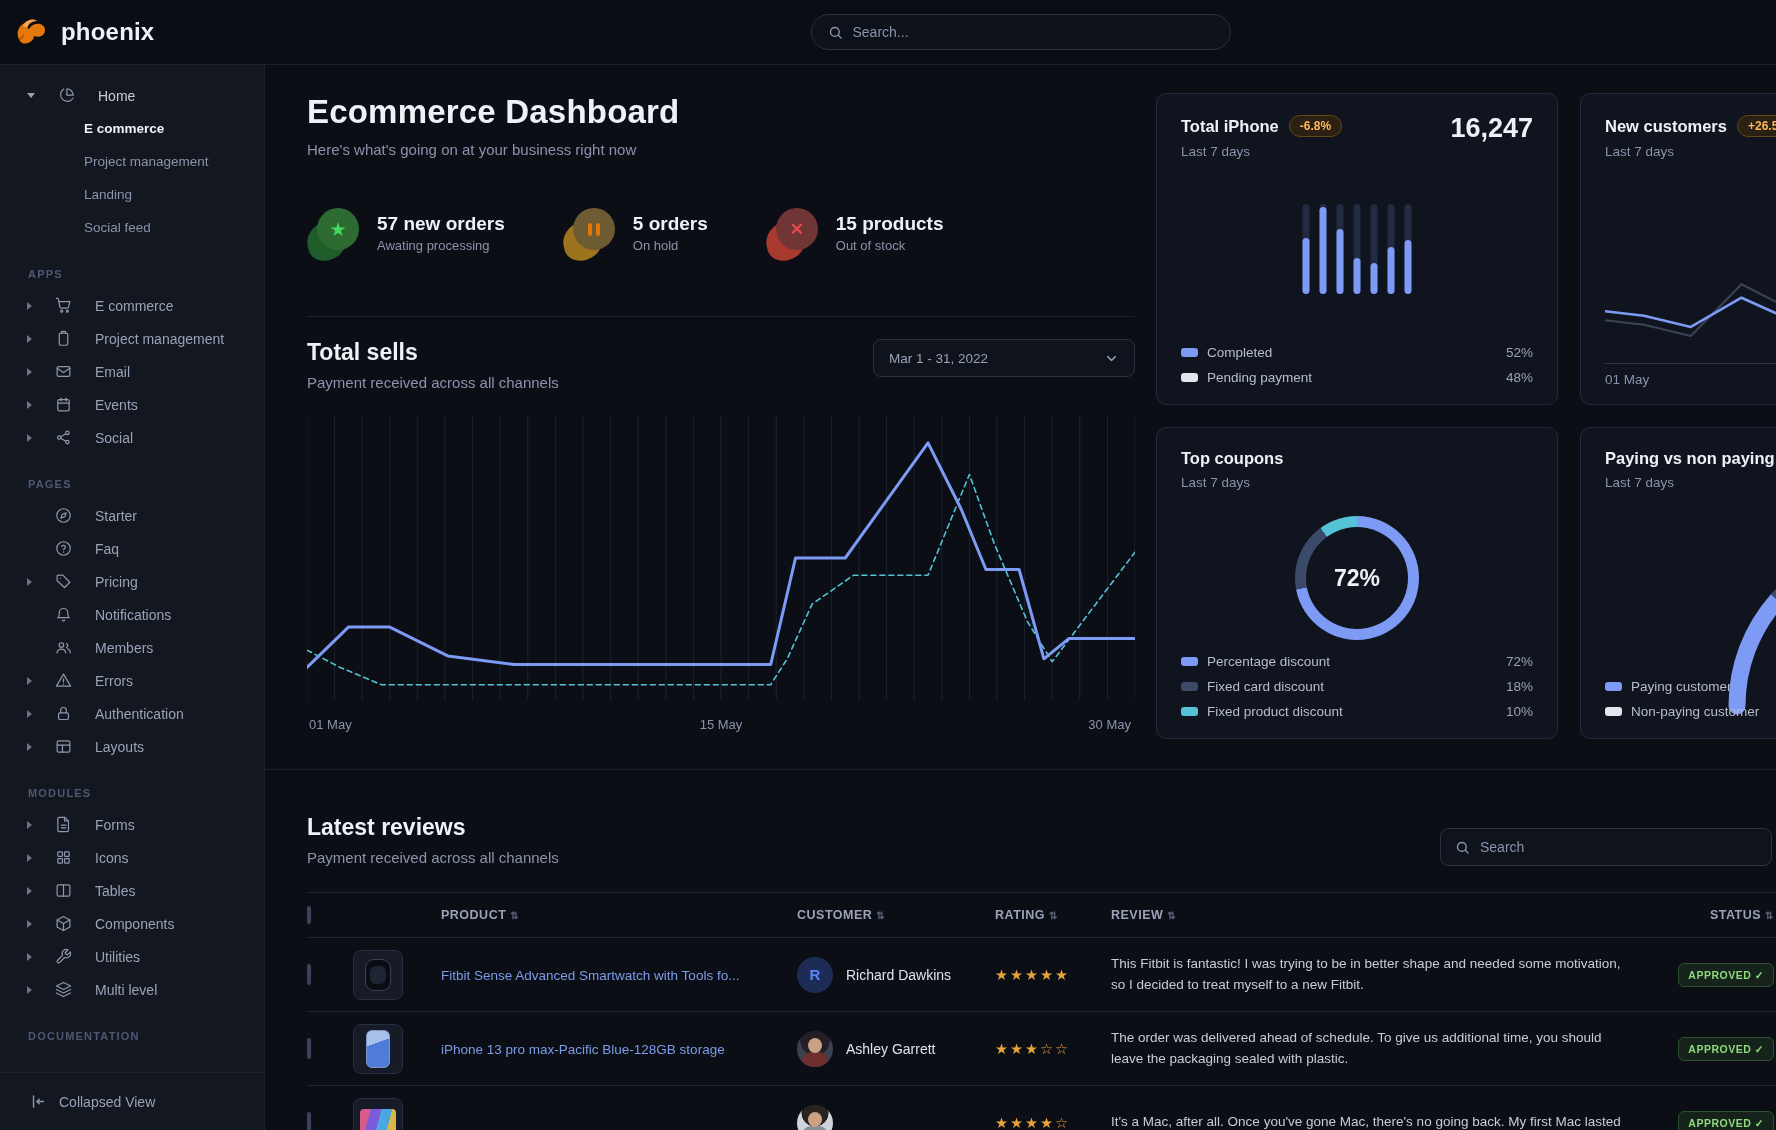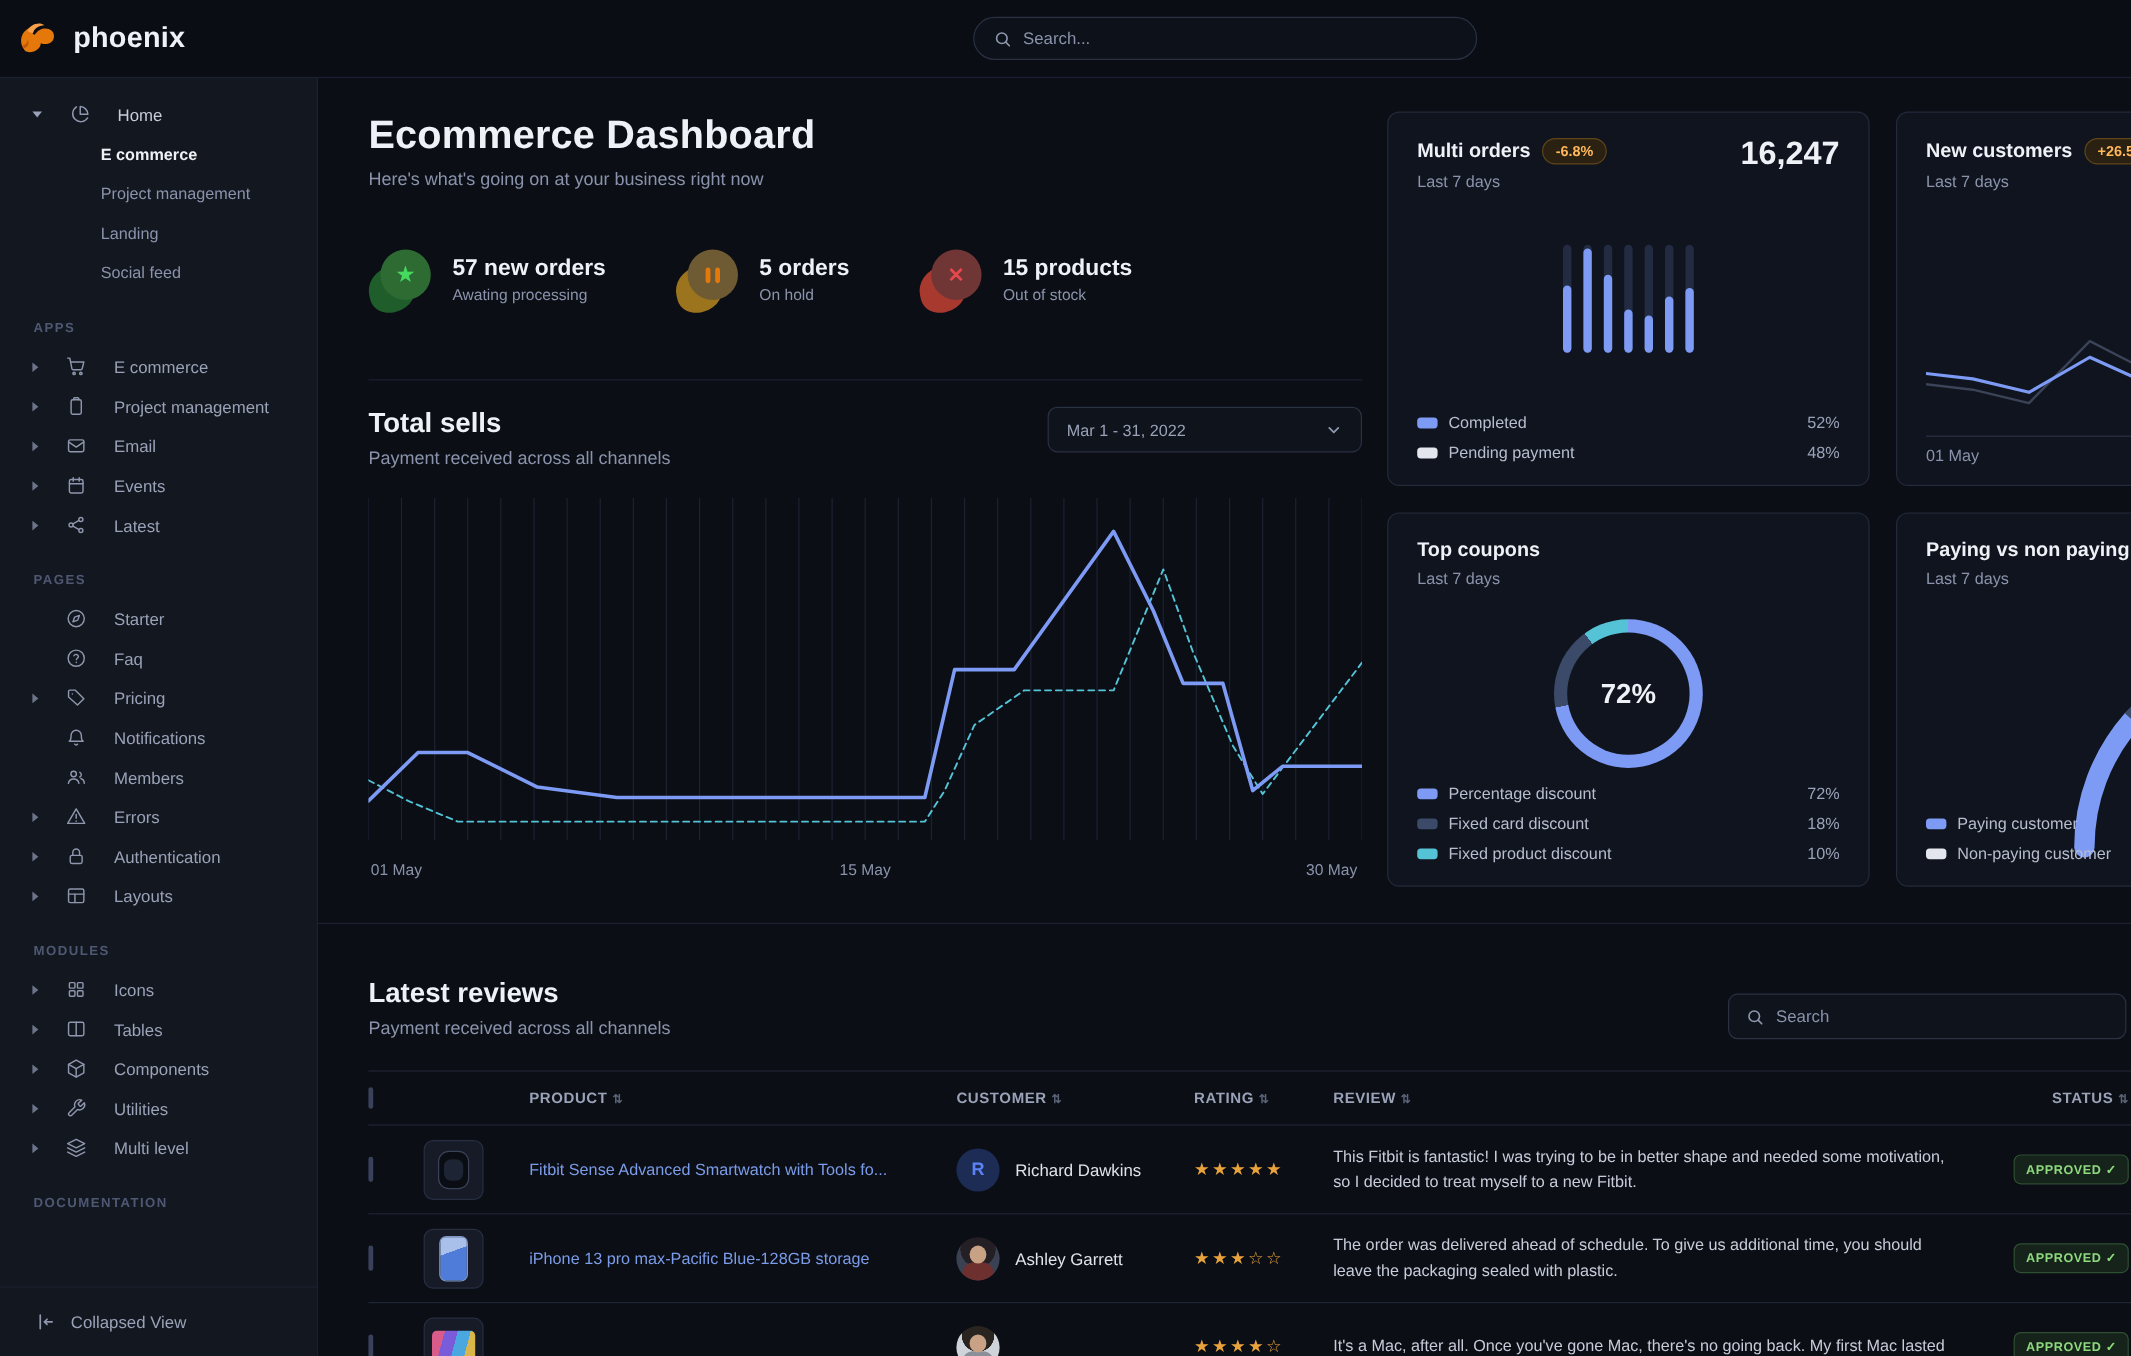--- a/index.html
+++ b/index.html
@@ -209,21 +209,21 @@
           <span class="caret"></span>
           <span class="icn">
             <svg viewBox="0 0 24 24" fill="none" stroke="currentColor" stroke-width="1.7" stroke-linecap="round" stroke-linejoin="round">
               <circle cx="6" cy="12" r="2.4"></circle>
               <circle cx="17.5" cy="5.5" r="2.4"></circle>
               <circle cx="17.5" cy="18.5" r="2.4"></circle>
               <path d="M8.2 10.8l7.1-4.1"></path>
               <path d="M8.2 13.2l7.1 4.1"></path>
             </svg>
           </span>
-          <span class="lbl">Latest</span>
+          <span class="lbl">Social</span>
         </div>
         <div class="nav-label">PAGES</div>
         <div class="nav-item">
           <span class="caret none"></span>
           <span class="icn">
             <svg viewBox="0 0 24 24" fill="none" stroke="currentColor" stroke-width="1.7" stroke-linecap="round" stroke-linejoin="round">
               <circle cx="12" cy="12" r="9.5"></circle>
               <path d="M15.8 8.2 13.8 13.8 8.2 15.8 10.2 10.2Z"></path>
             </svg>
           </span>
@@ -298,20 +298,32 @@
           <span class="icn">
             <svg viewBox="0 0 24 24" fill="none" stroke="currentColor" stroke-width="1.7" stroke-linecap="round" stroke-linejoin="round">
               <rect x="3" y="4" width="18" height="16" rx="2"></rect>
               <path d="M3 10h18"></path>
               <path d="M10.5 10v10"></path>
             </svg>
           </span>
           <span class="lbl">Layouts</span>
         </div>
         <div class="nav-label">MODULES</div>
+        <div class="nav-item">
+          <span class="caret"></span>
+          <span class="icn">
+            <svg viewBox="0 0 24 24" fill="none" stroke="currentColor" stroke-width="1.7" stroke-linecap="round" stroke-linejoin="round">
+              <path d="M6 2h8l5 5v13a2 2 0 0 1-2 2H6a2 2 0 0 1-2-2V4a2 2 0 0 1 2-2Z"></path>
+              <path d="M13.5 2v5h5"></path>
+              <path d="M9 13h6.5"></path>
+              <path d="M9 16.7h6.5"></path>
+            </svg>
+          </span>
+          <span class="lbl">Forms</span>
+        </div>
         <div class="nav-item">
           <span class="caret"></span>
           <span class="icn">
             <svg viewBox="0 0 24 24" fill="none" stroke="currentColor" stroke-width="1.7" stroke-linecap="round" stroke-linejoin="round">
               <rect x="4" y="4" width="6.5" height="6.5" rx="1"></rect>
               <rect x="13.5" y="4" width="6.5" height="6.5" rx="1"></rect>
               <rect x="4" y="13.5" width="6.5" height="6.5" rx="1"></rect>
               <rect x="13.5" y="13.5" width="6.5" height="6.5" rx="1"></rect>
             </svg>
           </span>
@@ -471,21 +483,21 @@
         <div class="x-labels">
           <span class="xl-0">01 May</span>
           <span class="xl-1">15 May</span>
           <span class="xl-2">30 May</span>
         </div>
       </div>
 
       <div class="cards">
         <div class="card">
           <div class="card-title-row">
-            <span class="card-title">Multi orders</span>
+            <span class="card-title">Total iPhone</span>
             <span class="badge warn">-6.8%</span>
           </div>
           <div class="period">Last 7 days</div>
           <div class="big-value">16,247</div>
           <div class="bars" id="orders-bars">
               <div class="bar">
                 <i style="height:62%"></i>
               </div>
               <div class="bar">
                 <i style="height:97%"></i>

